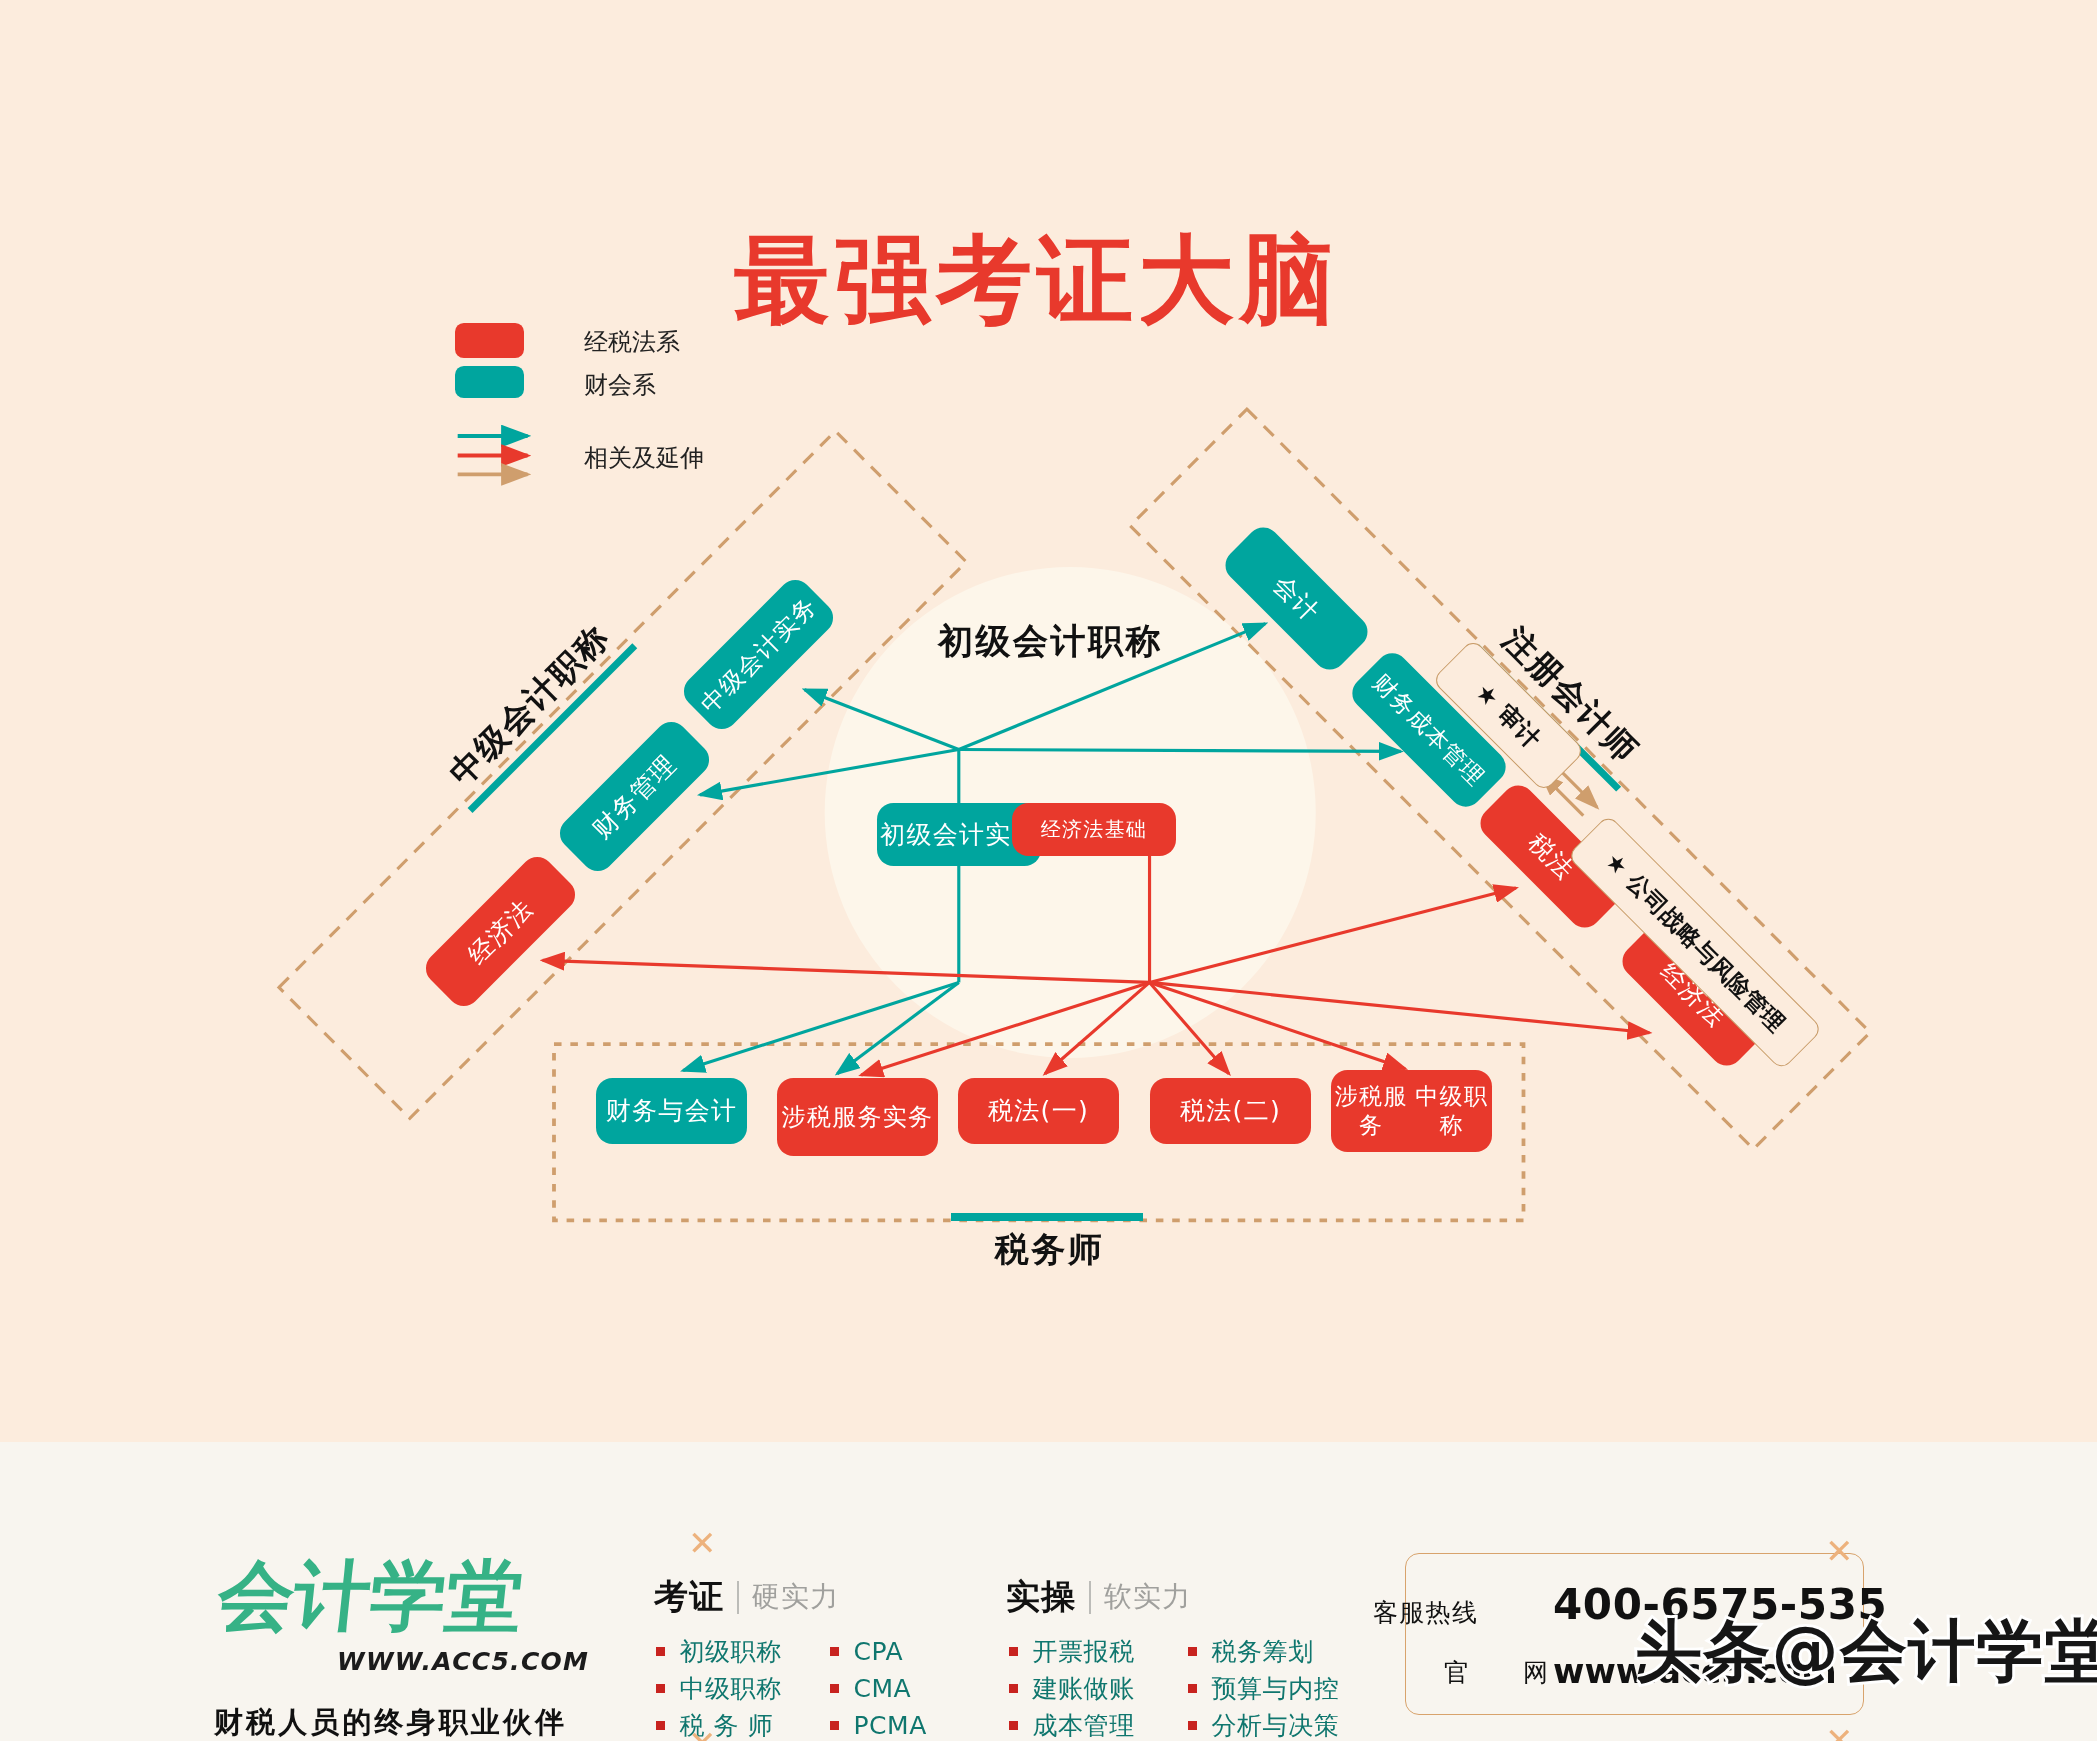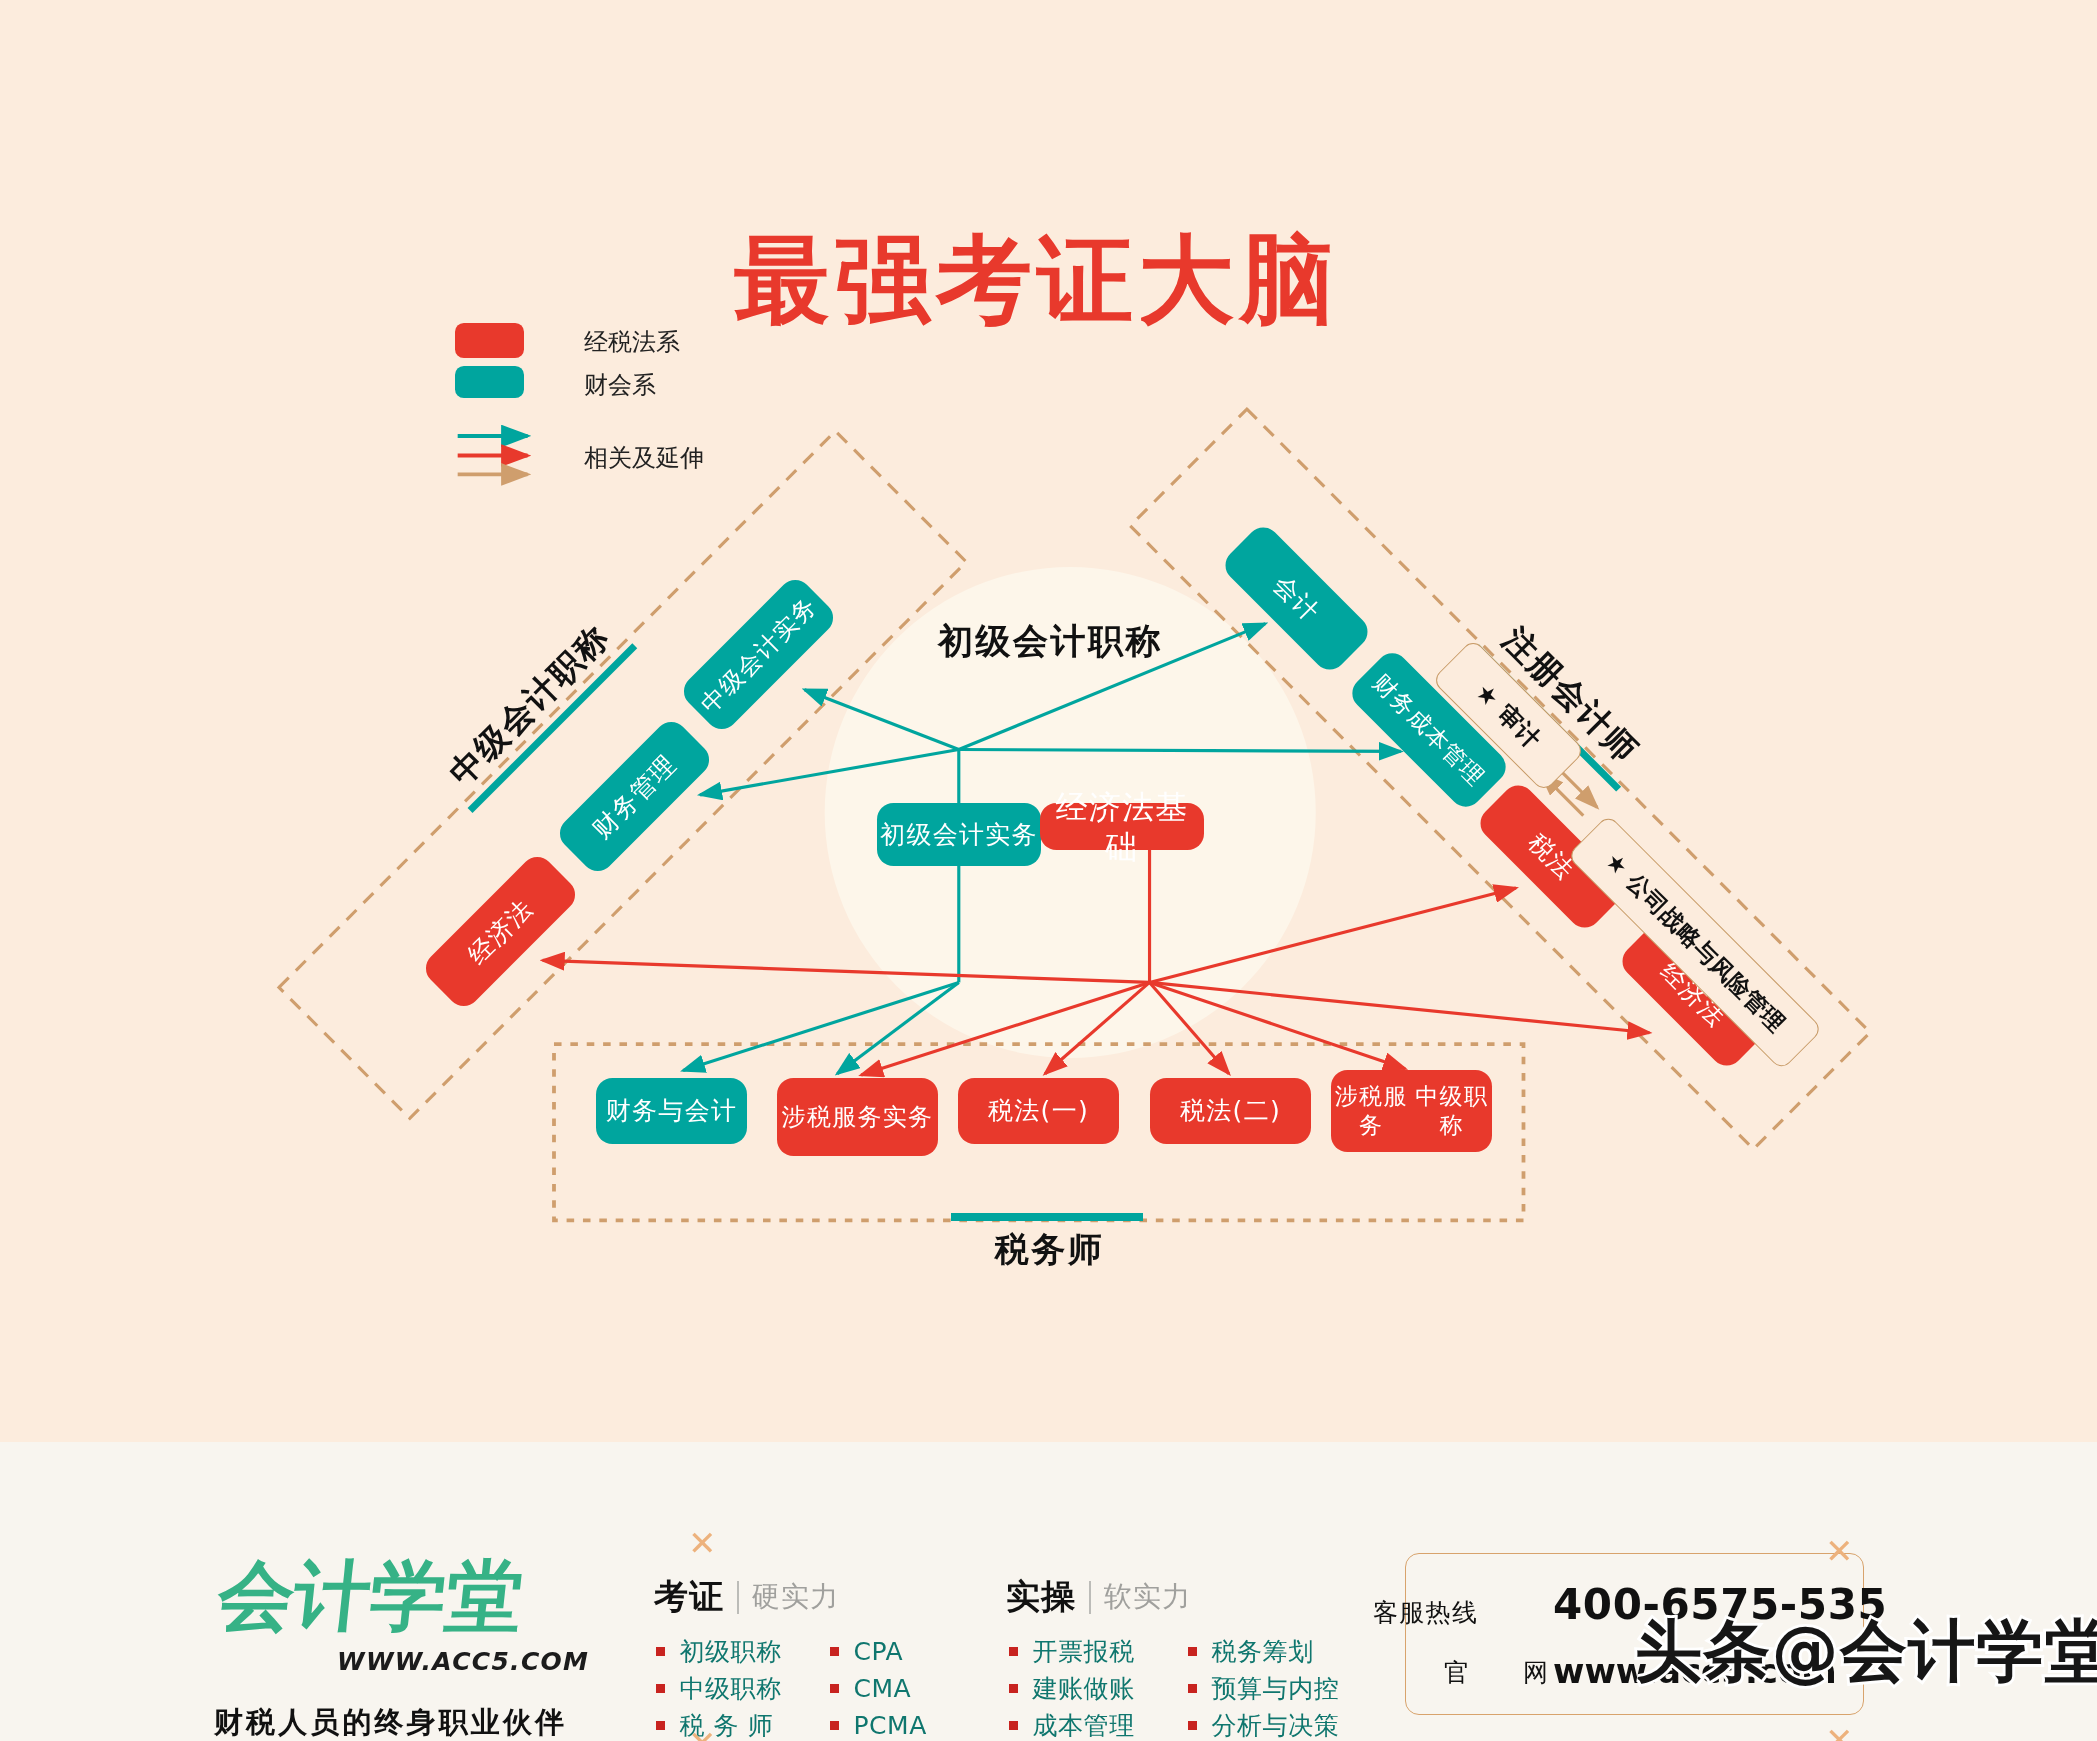--- a/index.html
+++ b/index.html
@@ -118,21 +118,21 @@
 
 <div class="abs legend-swatch red" style="left:455px;top:323px;width:69px;height:35px;"></div>
 <div class="abs legend-swatch teal" style="left:455px;top:366px;width:69px;height:32px;"></div>
 <div class="abs legend-label" style="left:584px;top:326px;">经税法系</div>
 <div class="abs legend-label" style="left:584px;top:369px;">财会系</div>
 <div class="abs legend-label" style="left:584px;top:442px;">相关及延伸</div>
 
 <div class="abs heading" style="left:893px;top:618px;width:315px;font-size:35px;">初级会计职称</div>
 
 <div class="abs node teal" style="left:877px;top:803px;width:164px;height:63px;font-size:25px;">初级会计实务</div>
-<div class="abs node red" style="left:1040px;top:803px;width:164px;height:47px;font-size:32px;">经济法基础</div>
+<div class="abs node red" style="left:1012px;top:803px;width:164px;height:53px;font-size:20px;">经济法基础</div>
 
 <div class="abs band-label rot-45" style="left:418px;top:681px;width:233px;font-size:33px;">中级会计职称</div>
 
 <div class="abs node teal rot-45" style="left:675px;top:623px;width:167px;height:63px;font-size:24px;">中级会计实务</div>
 <div class="abs node teal rot-45" style="left:551px;top:765px;width:167px;height:63px;font-size:25px;">财务管理</div>
 <div class="abs node red rot-45" style="left:417px;top:900px;width:167px;height:63px;font-size:25px;">经济法</div>
 
 <div class="abs band-label rot45" style="left:1465px;top:671px;width:201px;font-size:33px;">注册会计师</div>
 
 <div class="abs node teal rot45" style="left:1218px;top:567px;width:157px;height:63px;font-size:25px;">会计</div>

